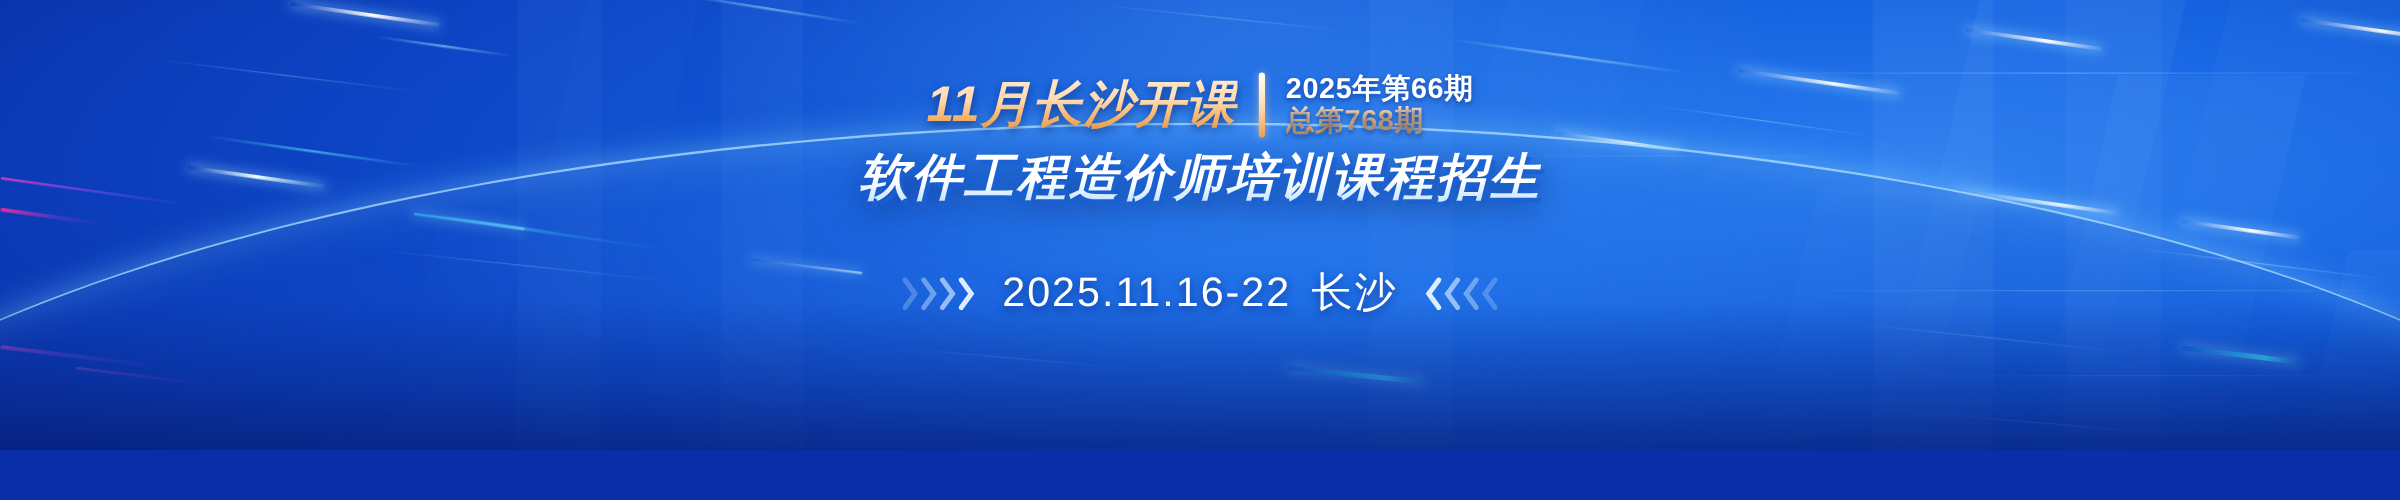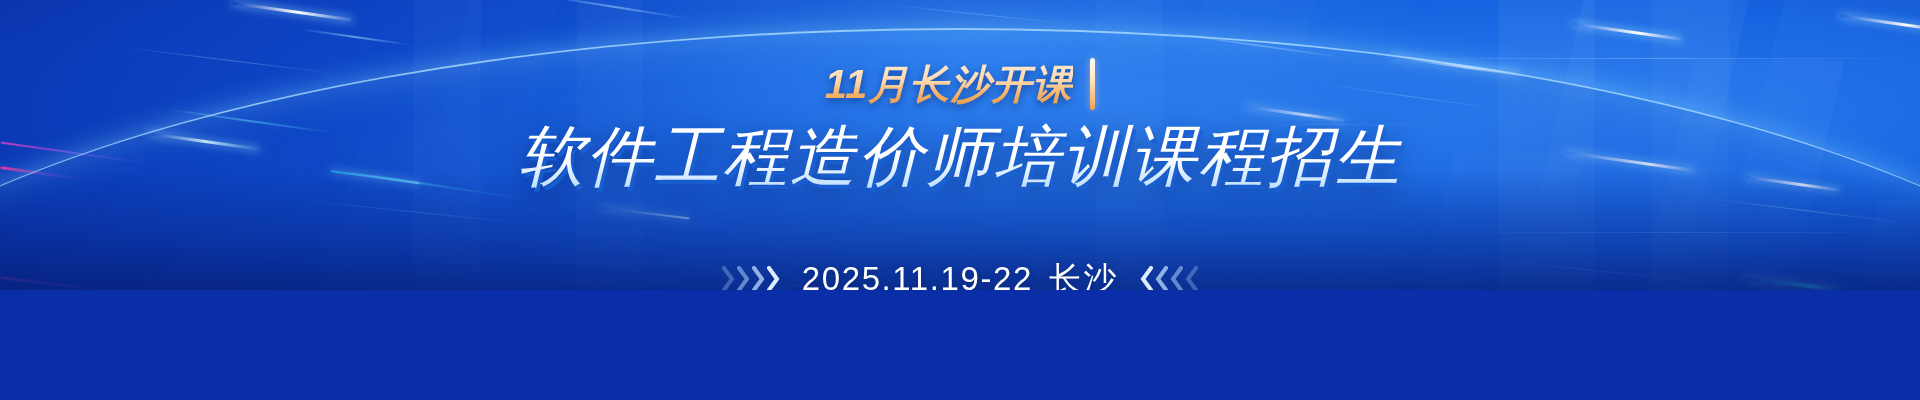--- a/index.html
+++ b/index.html
@@ -3,21 +3,21 @@
 <meta charset="utf-8">
 <style>
   html,body{margin:0;padding:0;background:#0a2da8;}
   body{
     font-family:"Liberation Sans","DejaVu Sans",sans-serif;
     -webkit-font-smoothing:antialiased;
   }
 
   .banner{
     position:relative;
-    width:1920px;height:290px;
+    width:1920px;height:360px;
     overflow:hidden;
     background:
       radial-gradient(120% 160% at 78% 40%, #2b7ef0 0%, #1562e0 26%, #0d47c8 50%, #0a32ab 74%, #07218c 100%),
       linear-gradient(100deg,#0a2a9e 0%,#0d45c4 45%,#1366e2 78%,#0e4fcd 100%);
   }
 
   
   .bg-layer{position:absolute;inset:0;pointer-events:none;}
 
   .vpanels{
@@ -114,22 +114,22 @@
   }
   .issue-year{color:#ffffff;}
   .issue-total{
     background:linear-gradient(180deg,#ffe7c6 0%,#f9bf7c 60%,#f0a257 100%);
     -webkit-background-clip:text;background-clip:text;
     color:transparent;-webkit-text-fill-color:transparent;
   }
 
   .headline{
     margin-top:8px;
-    font-size:66px;line-height:1.04;
-    font-weight:400;font-style:italic;
+    font-size:40px;line-height:1.04;
+    font-weight:700;font-style:italic;
     letter-spacing:2px;
     background:linear-gradient(180deg,#ffffff 0%,#ffffff 48%,#dff0ff 66%,#a9d4ff 100%);
     -webkit-background-clip:text;background-clip:text;
     color:transparent;-webkit-text-fill-color:transparent;
     filter:drop-shadow(3px 4px 0 rgba(26,96,210,.85)) drop-shadow(0 6px 14px rgba(3,25,95,.5));
     padding:4px 0 8px;
   }
 
   .date-row{
     margin-top:14px;
@@ -223,20 +223,24 @@
     <div class="arc"></div>
     <div class="floor"></div>
   </div>
   <div class="bg-layer vignette"></div>
 
   <div class="content">
 
     <div class="kicker-row">
       <div class="kicker">11月长沙开课</div>
       <div class="divider"></div>
+      <div class="issue">
+        <span class="issue-year">2025年第66期</span>
+        <span class="issue-total">总第768期</span>
+      </div>
     </div>
 
     <h1 class="headline">软件工程造价师培训课程招生</h1>
 
     <div class="date-row">
       <div class="chevs right">
         <span class="chev">
             <svg viewBox="0 0 13 26">
               <path d="M2 2 L10 13 L2 24" fill="none" stroke="#bcdcff" stroke-width="4" stroke-linecap="square"></path>
             </svg>
@@ -252,21 +256,21 @@
             </svg>
           </span>
         <span class="chev">
             <svg viewBox="0 0 13 26">
               <path d="M2 2 L10 13 L2 24" fill="none" stroke="#dceeff" stroke-width="4" stroke-linecap="square"></path>
             </svg>
           </span>
       </div>
 
       <div class="date-text">
-        <span>2025.11.19-22</span><span class="date-city">长沙</span>
+        <span>2025.11.16-22</span><span class="date-city">长沙</span>
       </div>
 
       <div class="chevs left">
         <span class="chev">
             <svg viewBox="0 0 13 26">
               <path d="M11 2 L3 13 L11 24" fill="none" stroke="#dceeff" stroke-width="4" stroke-linecap="square"></path>
             </svg>
           </span>
         <span class="chev">
             <svg viewBox="0 0 13 26">

